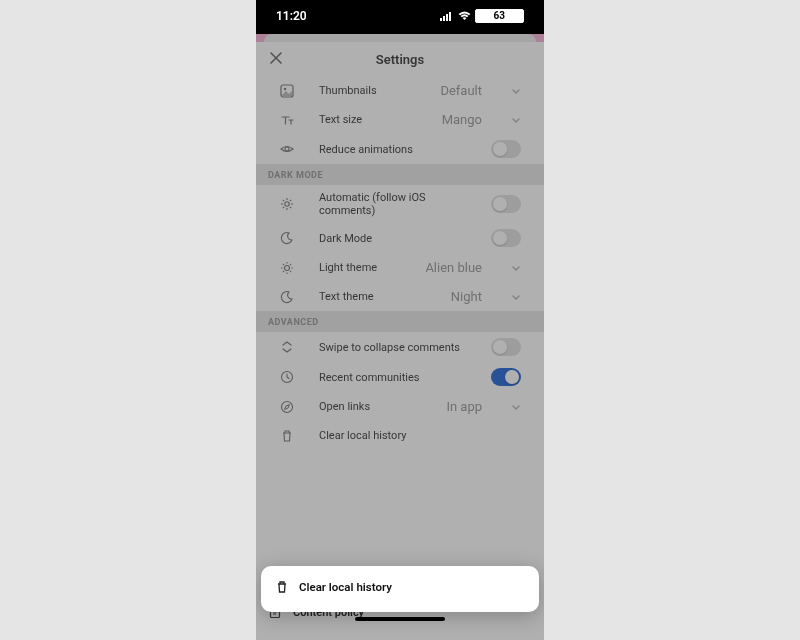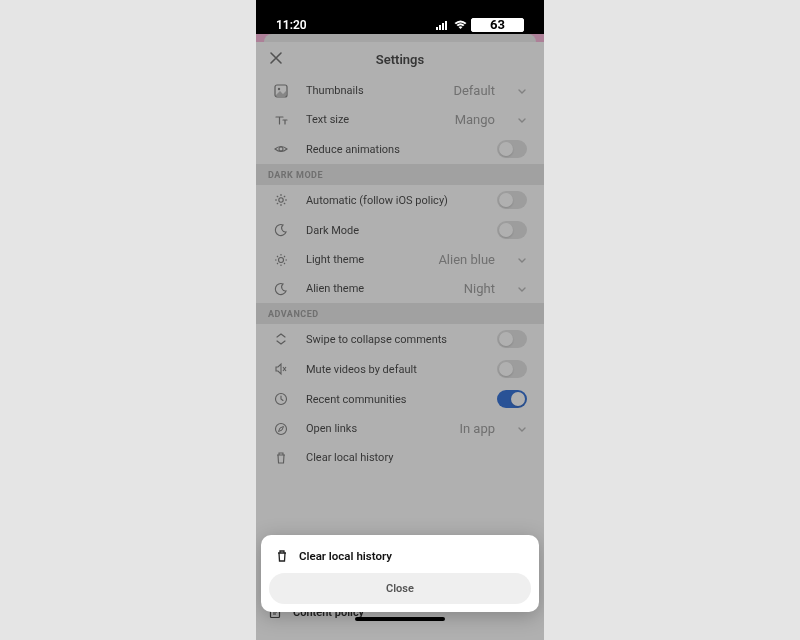--- a/index.html
+++ b/index.html
@@ -23,28 +23,27 @@
   .statusbar {
     height: 32px;
     background: #000;
     color: #fff;
     display: flex;
     align-items: center;
     justify-content: space-between;
     padding: 0 20px;
     font-size: 12px;
     font-weight: 600;
-    margin-top: 9px;
   }
   .statusbar .right { display: flex; align-items: center; gap: 4px; }
   .statusbar .battery {
     border: 1px solid #fff;
     border-radius: 2px;
     padding: 0 18px;
-    font-size: 13px;
+    font-size: 10px;
     font-weight: 700;
     line-height: 12px;
     background: #fff;
     color: #000;
   }
   .screen {
     position: absolute;
     top: 34px; left: 0; right: 0; bottom: 0;
     background: #f9a8d4;
   }
@@ -83,23 +82,23 @@
     color: #8a8a8a;
     font-size: 9px;
     font-weight: 700;
     letter-spacing: 0.5px;
     padding: 6px 12px 5px;
     text-transform: uppercase;
   }
   .row {
     display: flex;
     align-items: center;
-    padding: 6px 17px;
+    padding: 6px 23px;
     min-height: 29px;
-    gap: 18px;
+    gap: 25px;
     font-size: 11px;
     color: #222;
     justify-content: flex-end;
   }
   .row .icon {
     width: 15px; height: 15px;
     color: #666;
     flex-shrink: 0;
     display: flex;
     align-items: center;
@@ -268,21 +267,21 @@
 
       <div class="section-head">DARK MODE</div>
 
       <div class="row">
         <span class="icon">
             <svg width="14" height="14" viewBox="0 0 14 14">
               <circle cx="7" cy="7" r="2.2" fill="none" stroke="currentColor" stroke-width="1.1"></circle>
               <path d="M7 1 L7 3 M7 11 L7 13 M1 7 L3 7 M11 7 L13 7 M2.8 2.8 L4.2 4.2 M9.8 9.8 L11.2 11.2 M11.2 2.8 L9.8 4.2 M4.2 9.8 L2.8 11.2" stroke="currentColor" stroke-width="1.1"></path>
             </svg>
           </span>
-        <span class="label">Automatic (follow iOS policy)</span>
+        <span class="label">Automatic (follow iOS comments)</span>
         <span class="toggle"></span>
       </div>
 
       <div class="row">
         <span class="icon">
             <svg width="14" height="14" viewBox="0 0 14 14">
               <path d="M9 2 A5.5 5.5 0 1 0 12 9 A4 4 0 0 1 9 2 Z" fill="none" stroke="currentColor" stroke-width="1.1"></path>
             </svg>
           </span>
         <span class="label">Dark Mode</span>
@@ -304,21 +303,21 @@
             </svg>
           </span>
       </div>
 
       <div class="row">
         <span class="icon">
             <svg width="14" height="14" viewBox="0 0 14 14">
               <path d="M9 2 A5.5 5.5 0 1 0 12 9 A4 4 0 0 1 9 2 Z" fill="none" stroke="currentColor" stroke-width="1.1"></path>
             </svg>
           </span>
-        <span class="label">Alien theme</span>
+        <span class="label">Text theme</span>
         <span class="value">Night</span>
         <span class="chev">
             <svg width="10" height="10" viewBox="0 0 10 10">
               <path d="M2 4 L5 7 L8 4" stroke="currentColor" stroke-width="1.4" fill="none" stroke-linecap="round"></path>
             </svg>
           </span>
       </div>
 
       <div class="section-head">ADVANCED</div>
 
@@ -326,30 +325,20 @@
         <span class="icon">
             <svg width="14" height="14" viewBox="0 0 14 14">
               <path d="M3 5 L7 2 L11 5 M3 9 L7 12 L11 9" stroke="currentColor" stroke-width="1.2" fill="none" stroke-linecap="round"></path>
             </svg>
           </span>
         <span class="label">Swipe to collapse comments</span>
         <span class="toggle"></span>
       </div>
 
 
-      <div class="row">
-        <span class="icon">
-            <svg width="14" height="14" viewBox="0 0 14 14">
-              <path d="M2 5 L4 5 L7 2 L7 12 L4 9 L2 9 Z" fill="none" stroke="currentColor" stroke-width="1.1"></path>
-              <path d="M9 5 L12 9 M12 5 L9 9" stroke="currentColor" stroke-width="1.1"></path>
-            </svg>
-          </span>
-        <span class="label">Mute videos by default</span>
-        <span class="toggle"></span>
-      </div>
 
       <div class="row">
         <span class="icon">
             <svg width="14" height="14" viewBox="0 0 14 14">
               <circle cx="7" cy="7" r="5.5" fill="none" stroke="currentColor" stroke-width="1.1"></circle>
               <path d="M7 4 L7 7 L9 8.5" stroke="currentColor" stroke-width="1.1" fill="none" stroke-linecap="round"></path>
             </svg>
           </span>
         <span class="label">Recent communities</span>
         <span class="toggle on"></span>
@@ -398,17 +387,16 @@
 
     <div class="action-sheet">
       <div class="sheet-row">
         <span class="icon">
             <svg width="14" height="14" viewBox="0 0 14 14">
               <path d="M3 4 L11 4 M5 4 L5 2 L9 2 L9 4 M4 4 L4.5 12 L9.5 12 L10 4" fill="none" stroke="#222" stroke-width="1.3"></path>
             </svg>
           </span>
         <span>Clear local history</span>
       </div>
-      <div class="sheet-close">Close</div>
     </div>
 
   </div>
 </div>
 
 </body></html>

